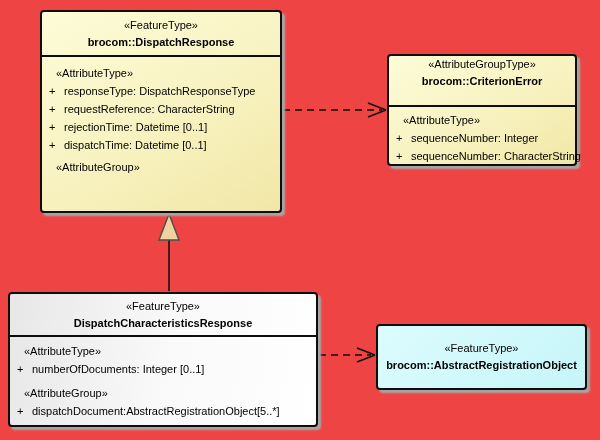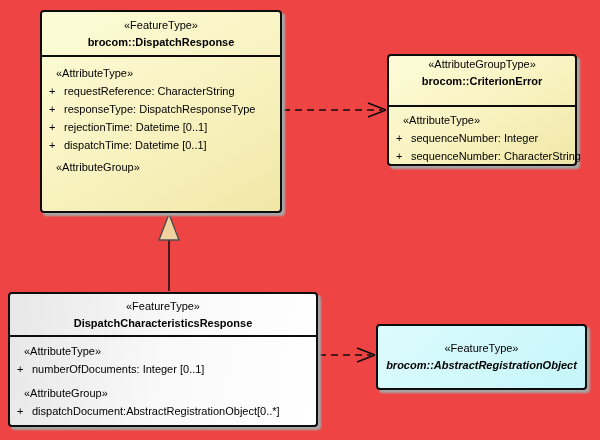--- a/index.html
+++ b/index.html
@@ -30,21 +30,21 @@
   .box-yellow { background: linear-gradient(150deg, #fdfcd8 0%, #f8f2c0 55%, #f0e7a6 100%); }
   .box-white  { background: linear-gradient(100deg, #e7e7e7 0%, #f9f9f9 50%, #ffffff 100%); }
   .box-cyan   { background: linear-gradient(135deg, #dcfcfe 0%, #c6f5f8 100%); }
   .hdr {
     box-sizing: border-box;
     text-align: center;
     border-bottom: 2px solid #0d0d0d;
   }
   .stereo { font-weight: normal; line-height: 17px; }
   .title  { font-weight: bold;   line-height: 17px; }
-  .title.italic { font-style: italic; }
+  .title.italic { }
   .body { box-sizing: border-box; }
   .sec { padding-left: 14px; white-space: nowrap; }
   .row { white-space: nowrap; }
   .plus {
     display: inline-block;
     box-sizing: border-box;
     width: 22px;
     padding-left: 7px;
   }
   .sec.gap { margin-top: 4px; }
@@ -85,22 +85,22 @@
     </g>
   </svg>
 
   <div class="uml-box box-yellow" id="box-dispatch-response">
     <div class="hdr">
       <div class="stereo">«FeatureType»</div>
       <div class="title">brocom::DispatchResponse</div>
     </div>
     <div class="body">
       <div class="sec">«AttributeType»</div>
+      <div class="row"><span class="plus">+</span><span>responseType: DispatchResponseType</span></div>
       <div class="row"><span class="plus">+</span><span>requestReference: CharacterString</span></div>
-      <div class="row"><span class="plus">+</span><span>responseType: DispatchResponseType</span></div>
       <div class="row"><span class="plus">+</span><span>rejectionTime: Datetime [0..1]</span></div>
       <div class="row"><span class="plus">+</span><span>dispatchTime: Datetime [0..1]</span></div>
       <div class="sec gap">«AttributeGroup»</div>
     </div>
   </div>
 
   <div class="uml-box box-yellow" id="box-criterion-error">
     <div class="hdr">
       <div class="stereo">«AttributeGroupType»</div>
       <div class="title">brocom::CriterionError</div>
@@ -114,21 +114,21 @@
 
   <div class="uml-box box-white" id="box-dispatch-characteristics">
     <div class="hdr">
       <div class="stereo">«FeatureType»</div>
       <div class="title">DispatchCharacteristicsResponse</div>
     </div>
     <div class="body">
       <div class="sec">«AttributeType»</div>
       <div class="row"><span class="plus">+</span><span>numberOfDocuments: Integer [0..1]</span></div>
       <div class="sec gap">«AttributeGroup»</div>
-      <div class="row"><span class="plus">+</span><span>dispatchDocument:AbstractRegistrationObject[0..*]</span></div>
+      <div class="row"><span class="plus">+</span><span>dispatchDocument:AbstractRegistrationObject[5..*]</span></div>
     </div>
   </div>
 
   <div class="uml-box box-cyan" id="box-abstract-registration">
     <div class="stereo">«FeatureType»</div>
     <div class="title italic">brocom::AbstractRegistrationObject</div>
   </div>
 
 </div>
 

